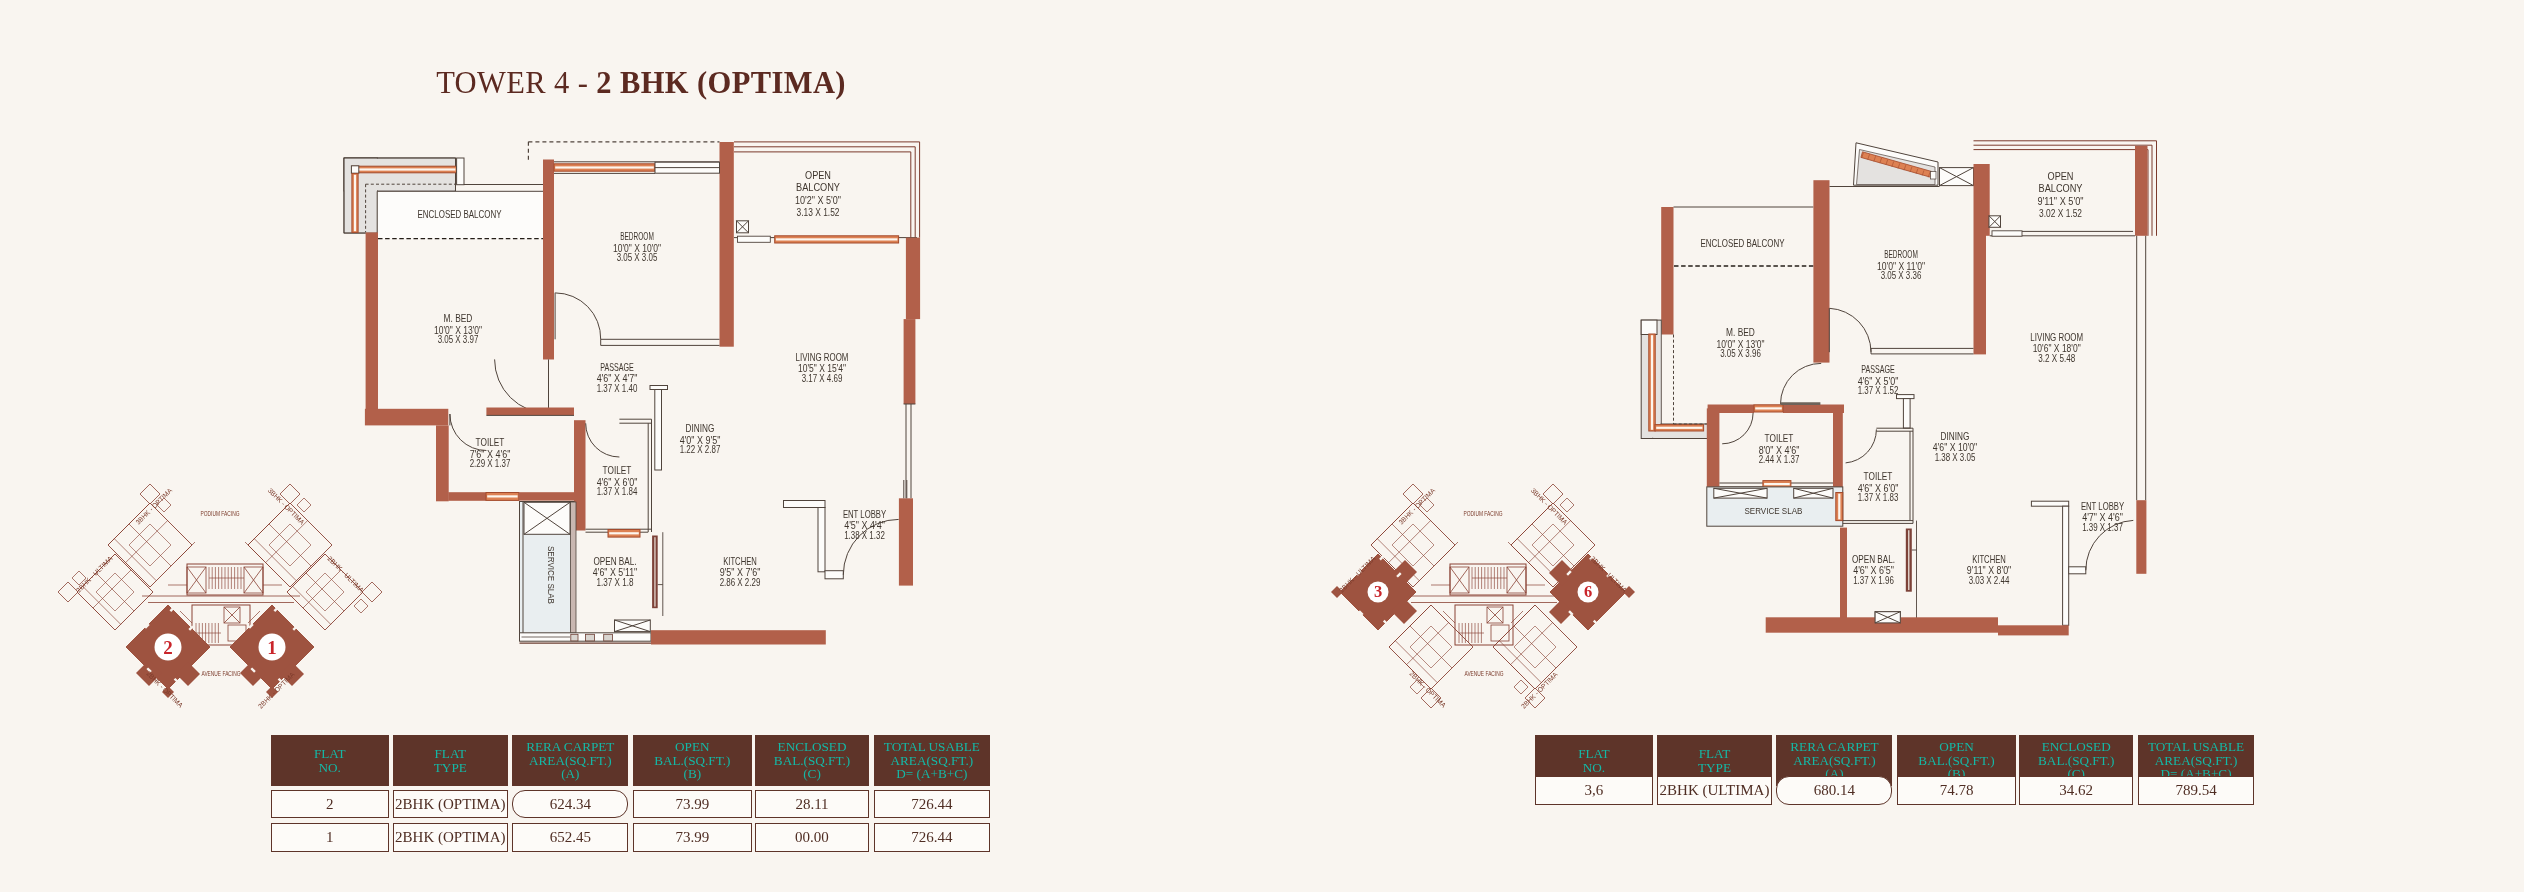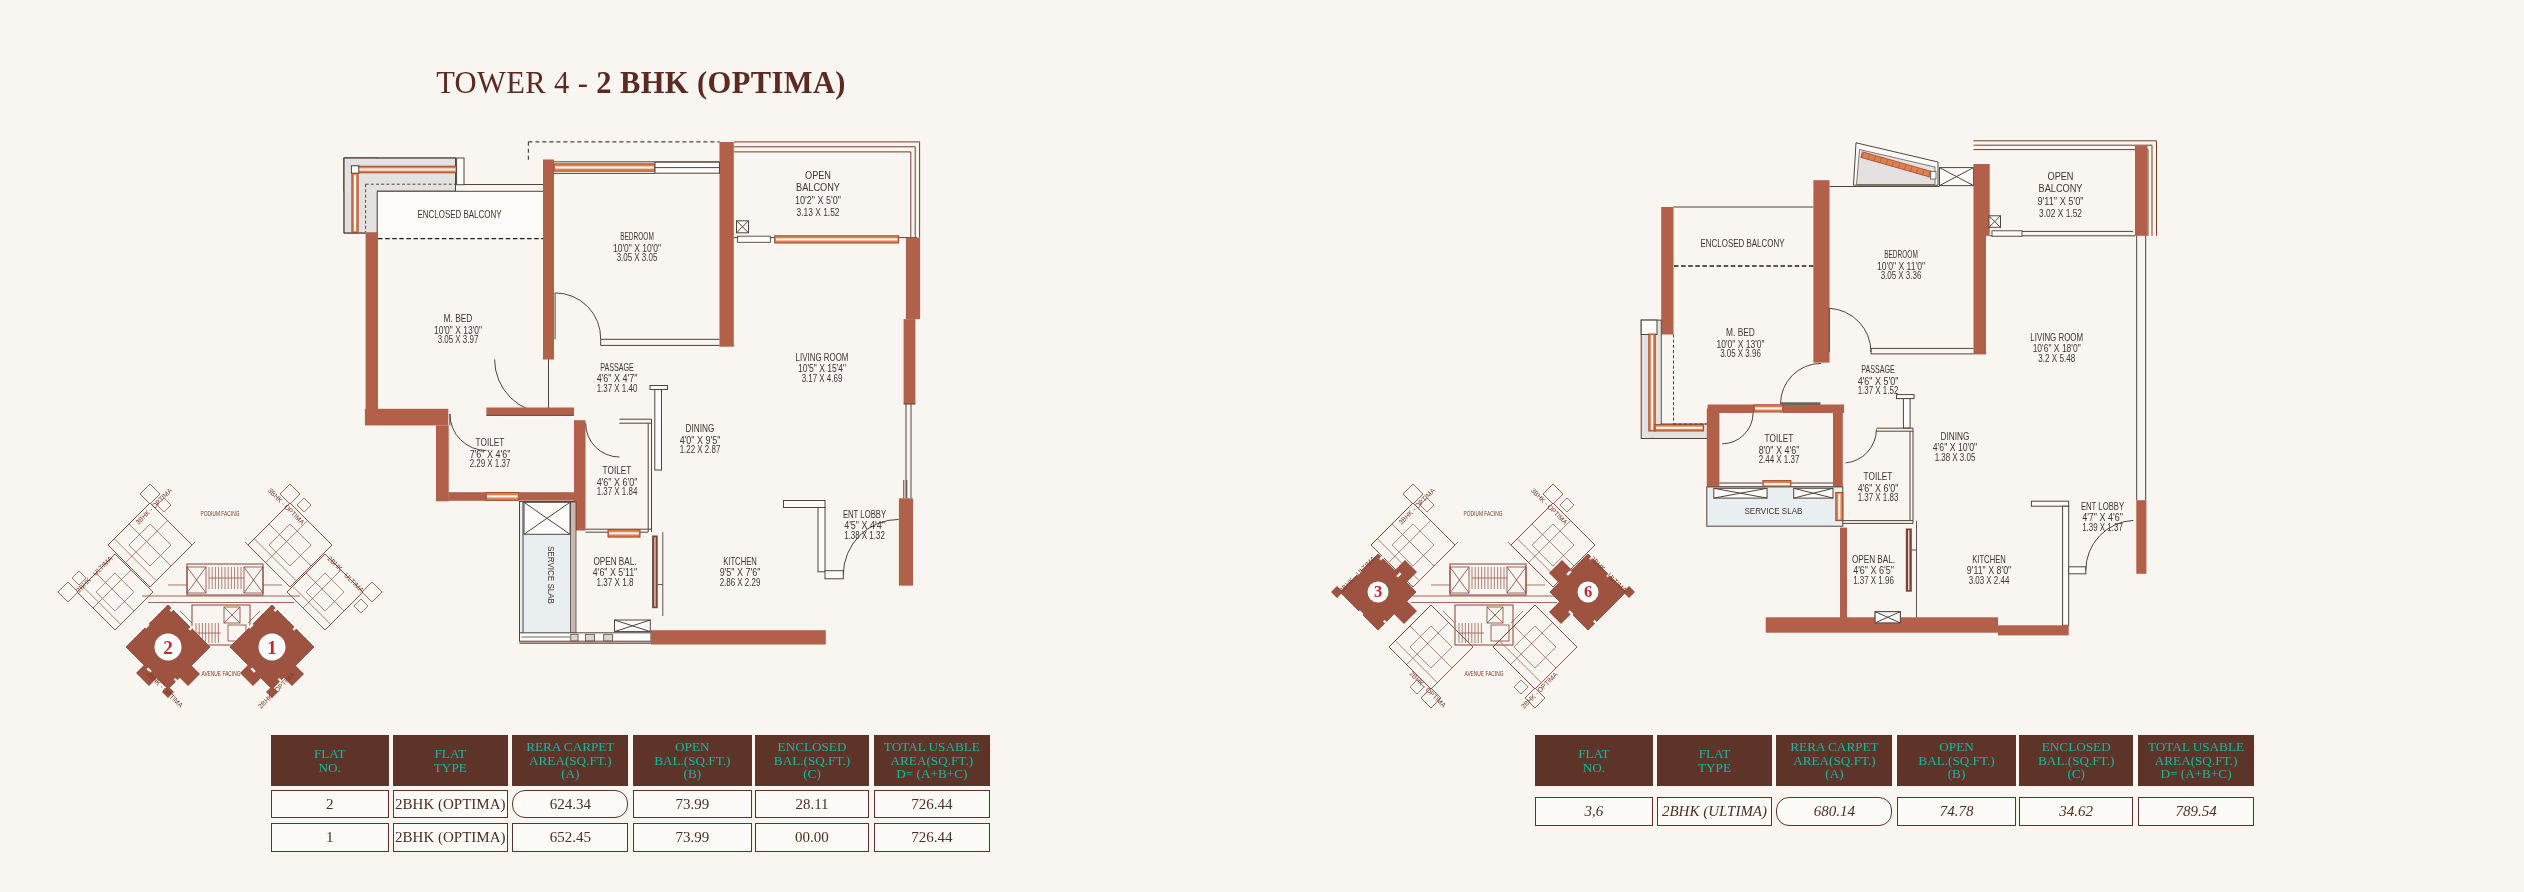--- a/index.html
+++ b/index.html
@@ -876,21 +876,21 @@
           <span>OPEN<br>BAL.(SQ.FT.)<br>(B)</span>
         </div>
 <div class="th" style="left:484.1px;width:114.5px;">
           <span>ENCLOSED<br>BAL.(SQ.FT.)<br>(C)</span>
         </div>
 <div class="th" style="left:603.2px;width:115.9px;">
           <span>TOTAL USABLE<br>AREA(SQ.FT.)<br>D= (A+B+C)</span>
         </div>
 </div>
 
-<div class="tdr" style="top:62px;font-style:italic;">
+<div class="tdr" style="top:41px;">
 <div class="td" style="left:0px;width:118.1px;">3,6</div>
 <div class="td" style="left:122.1px;width:115.0px;">2BHK (ULTIMA)</div>
 <div class="td" style="left:241.6px;width:116.0px;border-radius:13px;">680.14</div>
 <div class="td" style="left:362.2px;width:118.9px;">74.78</div>
 <div class="td" style="left:484.1px;width:114.5px;">34.62</div>
 <div class="td" style="left:603.2px;width:115.9px;">789.54</div>
 </div>
 </div>
 </div>
 

